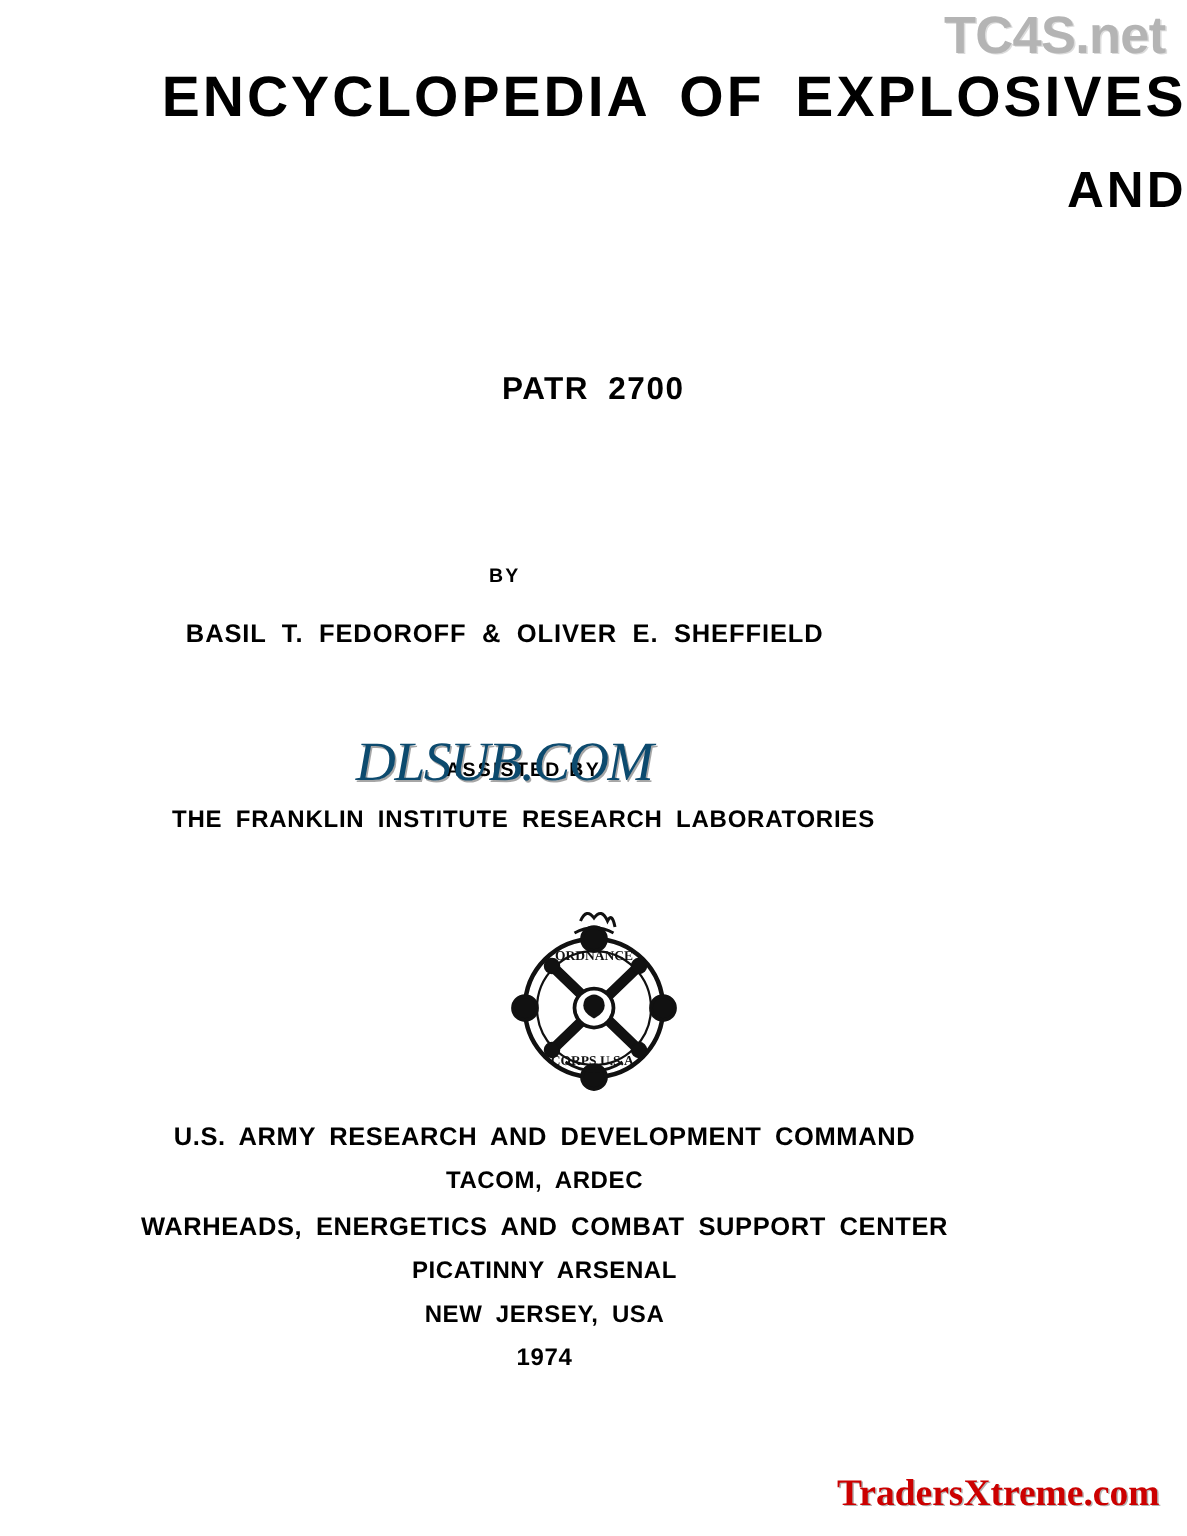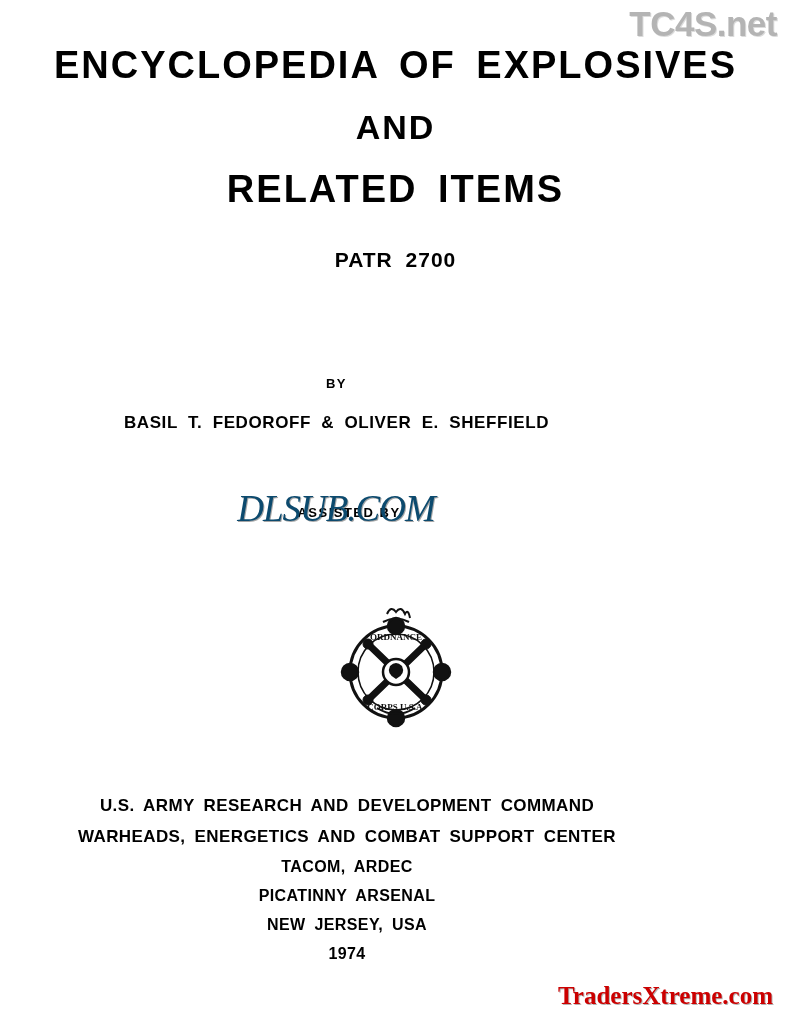--- a/index.html
+++ b/index.html
@@ -52,21 +52,21 @@
     color: #cc0000;
     text-shadow: 1px 1px 0 rgba(0,0,0,0.3);
   }
 
   
   .title-block {
     position: absolute;
     top: 46px;
     left: 0;
     width: 791px;
-    text-align: center;
+    text-align: right;
   }
   .title-line {
     font-family: "Liberation Sans", sans-serif;
     font-weight: bold;
     font-size: 38px;
     letter-spacing: 2px;
     line-height: 1.0;
     margin-bottom: 26px;
     word-spacing: 8px;
   }
@@ -145,24 +145,23 @@
     width: 791px;
     display: flex;
     justify-content: center;
     align-items: center;
   }
 
   
   .org-block {
     position: absolute;
     top: 748px;
-    left: 0;
+    left: 16px;
     width: 694px;
     text-align: center;
-    margin-top: 48px;
   }
   .org-line {
     font-family: "Liberation Sans", sans-serif;
     font-weight: bold;
     letter-spacing: 0.4px;
     word-spacing: 4px;
     margin-bottom: 11px;
   }
   .org-line.l0 { font-size: 17px; }
   .org-line.l1 { font-size: 16px; }
@@ -170,34 +169,34 @@
   .org-line.l3 { font-size: 16px; }
   .org-line.l4 { font-size: 16px; }
   .org-line.l5 { font-size: 16px; margin-top: 4px; }
 </style>
 </head>
 <body>
 
 <div class="title-block">
   <div class="title-line">ENCYCLOPEDIA  OF  EXPLOSIVES</div>
   <div class="title-line small">AND</div>
-  <div class="title-line">RELATED  ITEMS</div>
 </div>
 
 <div class="patr-block">
   <div class="patr">PATR  2700</div>
 </div>
 
 <div class="by-block">
   <div class="by-label">BY</div>
   <div class="authors">BASIL T. FEDOROFF   &amp;   OLIVER E. SHEFFIELD</div>
 </div>
 
 <div class="assisted-block">
   <div class="assisted-label">ASSISTED BY</div>
+  <div class="assisted-org">THE FRANKLIN INSTITUTE RESEARCH LABORATORIES</div>
 </div>
 
 <div class="emblem-wrap">
   <svg width="150" height="140" viewBox="0 0 150 140">
 
     <g stroke="#111" fill="none" stroke-width="2">
 
       <path d="M66 14 q4 -9 9 -2 q5 -7 9 2 q3 -6 5 4" stroke-width="2"></path>
       <path d="M62 22 q13 -7 26 0" stroke-width="2"></path>
 
@@ -224,22 +223,22 @@
     </g>
     <g fill="#111" font-family="Liberation Serif, serif" font-size="9" font-weight="bold">
       <text x="75" y="40" text-anchor="middle">ORDNANCE</text>
       <text x="75" y="110" text-anchor="middle">CORPS U.S.A.</text>
     </g>
   </svg>
 </div>
 
 <div class="org-block">
   <div class="org-line l0">U.S. ARMY RESEARCH AND DEVELOPMENT COMMAND</div>
+  <div class="org-line l1">TACOM,  ARDEC</div>
   <div class="org-line l2">WARHEADS, ENERGETICS AND COMBAT SUPPORT CENTER</div>
-  <div class="org-line l1">TACOM,  ARDEC</div>
   <div class="org-line l3">PICATINNY  ARSENAL</div>
   <div class="org-line l4">NEW JERSEY, USA</div>
   <div class="org-line l5">1974</div>
 </div>
 
 <div class="wm-topright">TC4S.net</div>
 <div class="wm-center">DLSUB.COM</div>
 <div class="wm-bottom">TradersXtreme.com</div>
 
 </body></html>

